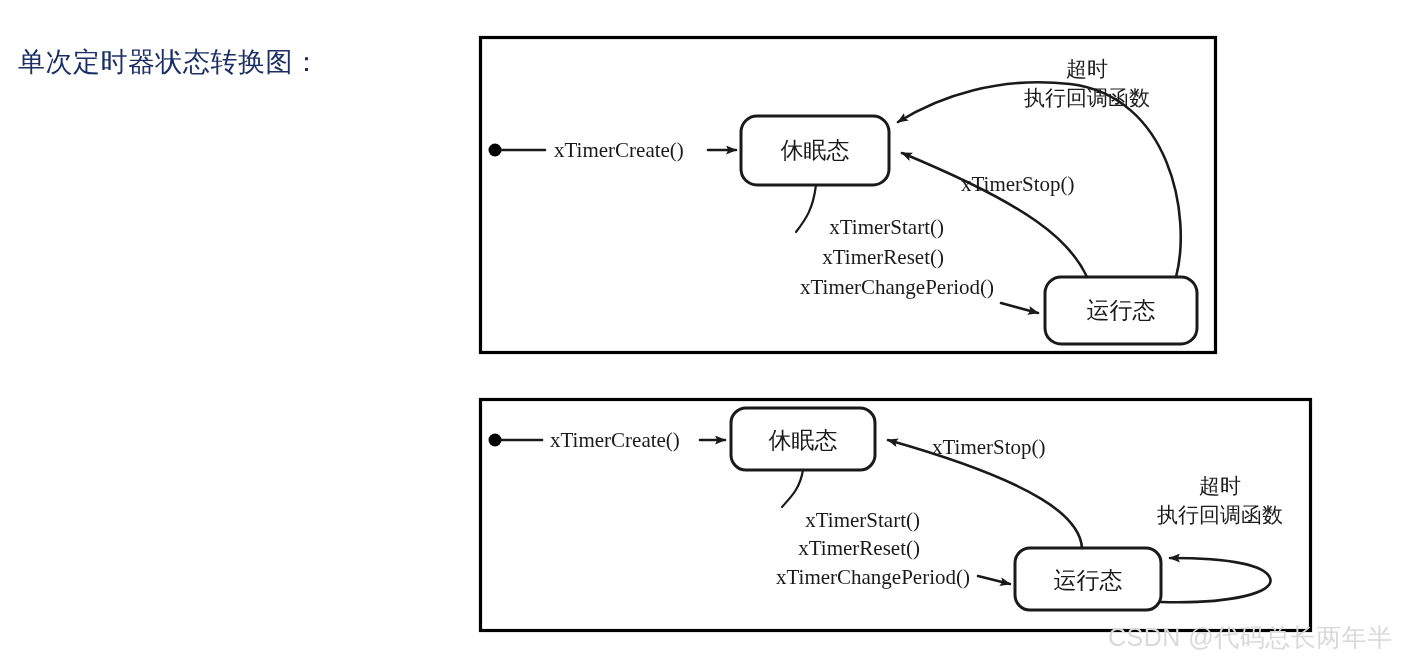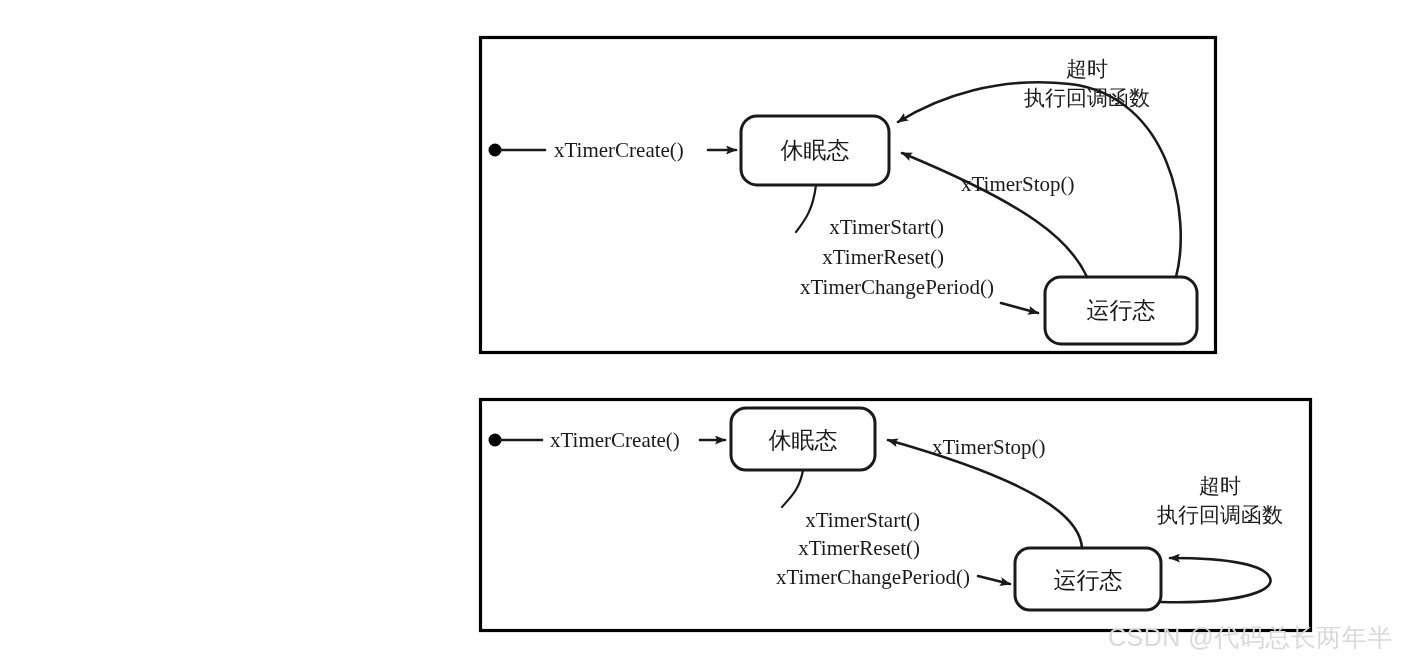--- a/index.html
+++ b/index.html
@@ -90,20 +90,21 @@
     white-space: nowrap;
     letter-spacing: 0.5px;
     user-select: none;
   }
 </style>
 </head>
 <body>
 
 <div class="page">
 
+  <div class="section-title" id="title-oneshot">单次定时器状态转换图：</div>
 
 
   <div class="diagram-wrap" id="diagram-oneshot">
     <svg width="760" height="340" viewBox="0 0 760 340">
       <defs>
         <marker id="ah1" markerWidth="11" markerHeight="9" refX="10" refY="4.5" orient="auto" markerUnits="userSpaceOnUse">
           <path d="M0,0 L11,4.5 L0,9 L2.2,4.5 Z" fill="#1a1a1a"></path>
         </marker>
       </defs>
 

